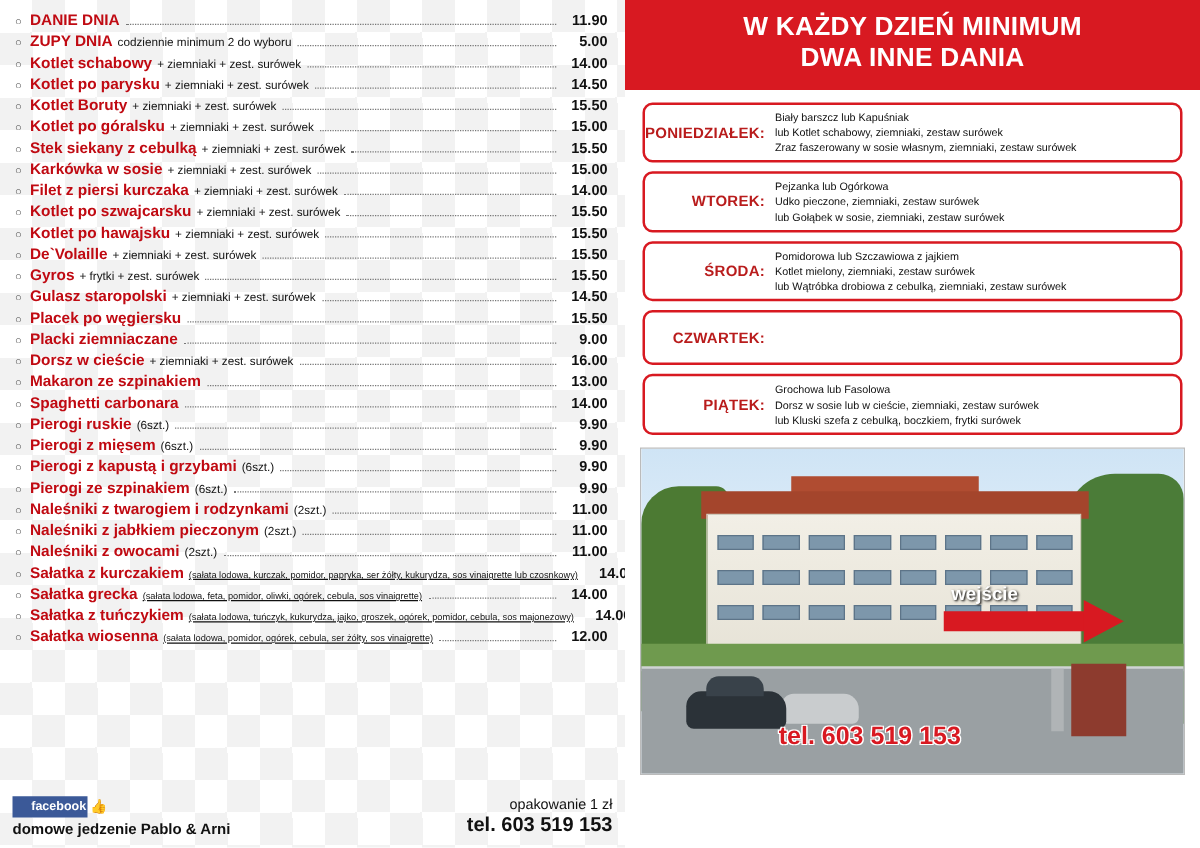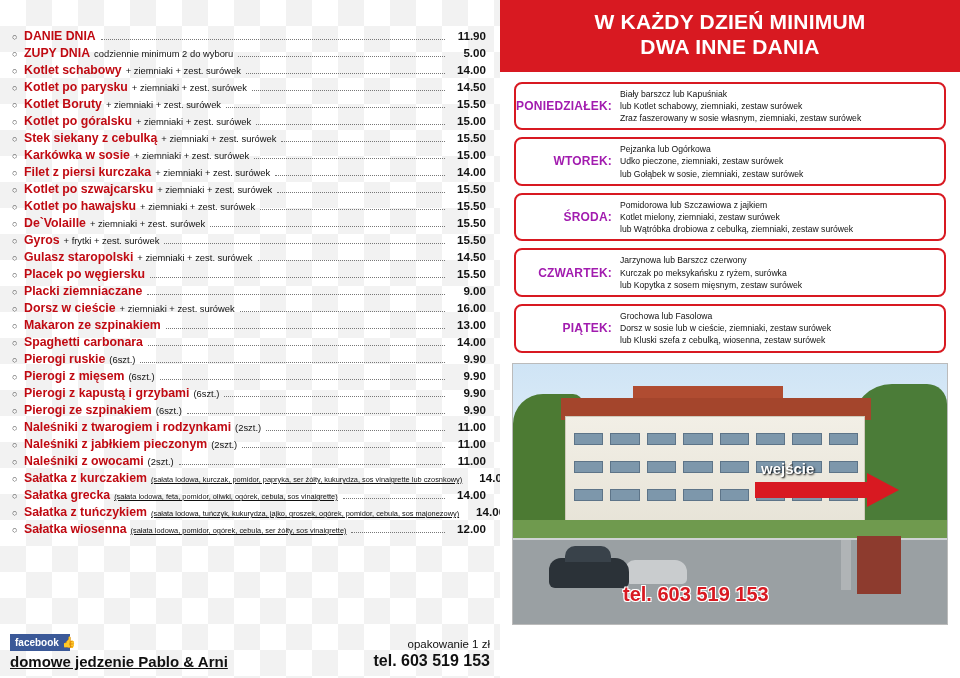--- a/index.html
+++ b/index.html
@@ -37,21 +37,20 @@
   .left-head h2 {
     margin: 0;
     font-size: 13.5px;
     font-weight: bold;
     color: #ffffff;
   }
   .left-head h2 .price { color:#ffe400; font-size:16px; }
 
   .menu {
     padding: 8px 14px 0 12px;
-    margin-top: 20px;
   }
   .mrow {
     display: flex;
     align-items: baseline;
     font-size: 11.5px;
     color: #111;
     line-height: 1.0;
     padding: 2.0px 0;
   }
   .bullet {
@@ -95,24 +94,24 @@
     left: 0; bottom: 0; width: 500px;
     padding: 4px 10px 8px 10px;
     display: flex;
     align-items: flex-end;
     justify-content: space-between;
   }
   .fb-box { display:flex; flex-direction:column; gap:2px; }
   .fb-badge {
     display:inline-flex; align-items:center; gap:3px;
     background:#3b5998; color:#fff; font-weight:bold;
-    font-size:10px; padding:2px 5px; width: 60px;
+    font-size:10px; padding:2px 15px; width: 60px;
   }
   .fb-thumb { font-size: 11px; }
-  .fb-sub { font-size: 15px; font-weight: bold; color:#111;text-decoration:underline; }
+  .fb-sub { font-size: 12px; font-weight: bold; color:#111; }
   .foot-right { text-align:right; }
   .pack { font-size: 11.5px; color:#111; margin-bottom: 2px; }
   .tel-left { font-size: 16px; font-weight: bold; color:#111; }
 
   
   .right { width: 460px; height:678px; position: relative; background:#fff; }
   .right-head {
     background: #d81921; color:#fff; text-align:center;
     padding: 10px 10px 12px 10px;
   }
@@ -127,21 +126,21 @@
   }
   .day {
     border: 2px solid #d81921;
     border-radius: 8px;
     display: flex;
     align-items: center;
     padding: 4px 6px 4px 0;
     min-height: 44px;
   }
   .day-name {
-    color: #a21caf;
+    color: #b91c1c;
     font-weight: bold;
     font-size: 12px;
     width: 104px;
     flex: 0 0 104px;
     text-align: right;
     padding-right: 8px;
     letter-spacing: .2px;
   }
   .day-lines { font-size: 8.6px; color:#111; line-height: 1.42; }
 
@@ -170,21 +169,21 @@
   }
   .entrance { position:absolute; left:165px; top:128px; width:62px; height:28px; background:#6e7f8d; border:1px solid #4f5c68; }
   .ground { position:absolute; left:0; right:0; bottom:0; height:84px; background:#9aa0a3; }
   .grass { position:absolute; left:0; right:0; bottom:84px; height:20px; background:#6f9a4e; }
   .curb { position:absolute; left:0; right:0; bottom:82px; height:4px; background:#cfd3d4; }
   .car1 { position:absolute; left:36px; bottom:36px; width:80px; height:30px; background:#2b3238; border-radius:12px 14px 6px 6px; }
   .car1:after { content:""; position:absolute; left:16px; top:-12px; width:46px; height:16px; background:#39424a; border-radius:10px 10px 0 0; }
   .car2 { position:absolute; left:112px; bottom:40px; width:62px; height:24px; background:#c9ccce; border-radius:10px 12px 5px 5px; }
   .post { position:absolute; right:46px; bottom:30px; width:44px; height:58px; background:#8d3b2e; }
   .post2 { position:absolute; right:96px; bottom:34px; width:10px; height:50px; background:#b0b4b6; }
-  .arrow-wrap { position:absolute; right:12px; bottom:108px; width:180px; height:56px; }
+  .arrow-wrap { position:absolute; right:12px; bottom:96px; width:180px; height:56px; }
   .arrow-label {
     position:absolute; left:6px; top:0; font-size:15px; font-weight:bold; color:#ffffff;
     text-shadow: 1px 1px 2px #000;
   }
   .arrow-body { position:absolute; left:0; top:22px; width:118px; height:16px; background:#d81921; }
   .arrow-head {
     position:absolute; left:112px; top:13px; width:0;height:0;
     border-top:17px solid transparent; border-bottom:17px solid transparent;
     border-left:32px solid #d81921;
   }
@@ -461,32 +460,27 @@
         <div class="day">
           <div class="day-name">ŚRODA:</div>
           <div class="day-lines">
             <div>Pomidorowa lub Szczawiowa z jajkiem</div>
             <div>Kotlet mielony, ziemniaki, zestaw surówek</div>
             <div>lub Wątróbka drobiowa z cebulką, ziemniaki, zestaw surówek</div>
           </div>
         </div>
         <div class="day">
           <div class="day-name">CZWARTEK:</div>
-          <div class="day-lines">
-            <div>Jarzynowa  lub Barszcz czerwony</div>
-            <div>Kurczak po meksykańsku z  ryżem, surówka</div>
-            <div>lub Kopytka z sosem mięsnym, zestaw surówek</div>
-          </div>
         </div>
         <div class="day">
           <div class="day-name">PIĄTEK:</div>
           <div class="day-lines">
             <div>Grochowa lub Fasolowa</div>
             <div>Dorsz w sosie lub w cieście, ziemniaki, zestaw surówek</div>
-            <div>lub Kluski szefa z cebulką, wiosenna, zestaw surówek</div>
+            <div>lub Kluski szefa z cebulką, boczkiem, frytki surówek</div>
           </div>
         </div>
       </div>
 
     <div class="photo">
       <div class="sky"></div>
       <div class="treesL"></div>
       <div class="treesR"></div>
       <div class="roof2"></div>
       <div class="roof"></div>

